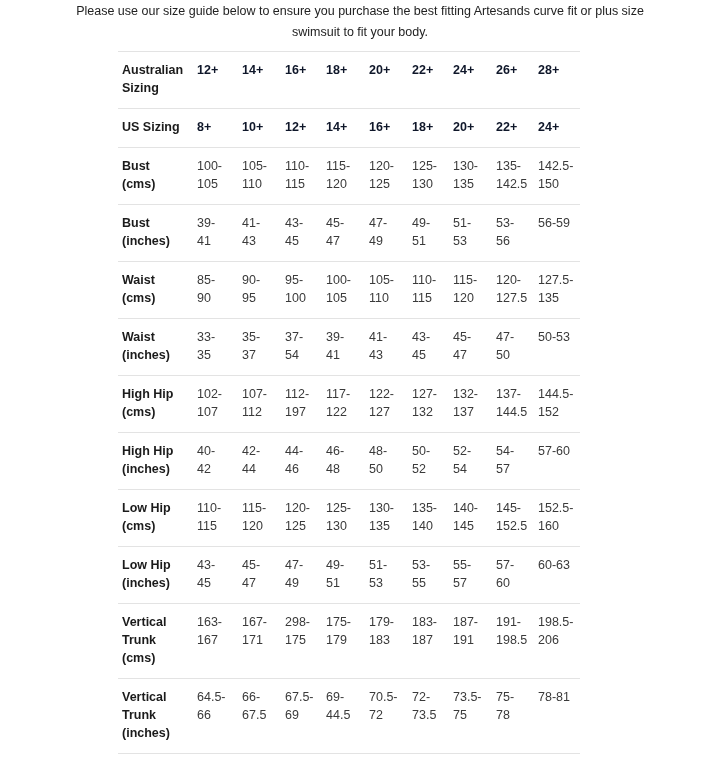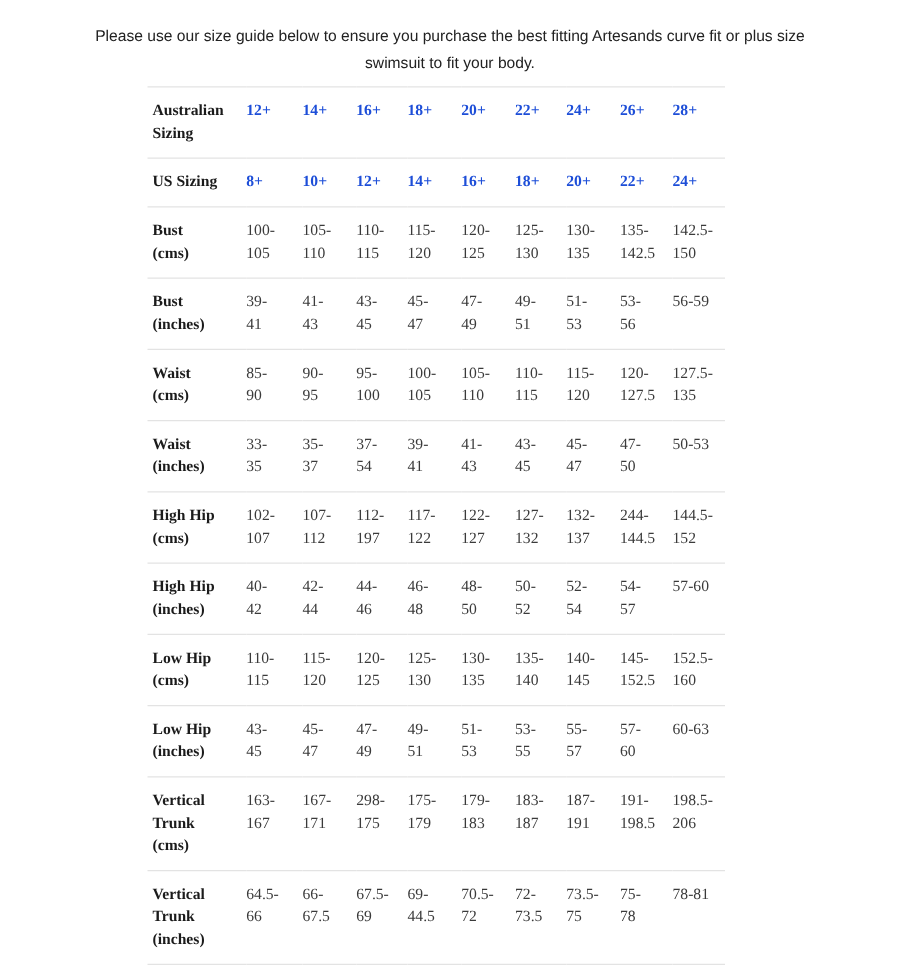--- a/index.html
+++ b/index.html
@@ -11,34 +11,33 @@
     font-family: "Liberation Sans", "DejaVu Sans", sans-serif;
     color: #1b1b1b;
   }
   .page {
     width: 720px;
     height: 773px;
     overflow: hidden;
     background: #ffffff;
   }
   .intro {
-    margin: 19px auto 0 auto;
+    margin: 1px auto 0 auto;
     text-align: center;
     font-size: 12.5px;
     line-height: 21px;
     color: #222222;
     white-space: pre-line;
     width: 640px;
   }
   table.size-table {
     border-collapse: collapse;
     table-layout: fixed;
     width: 462px;
     margin: 8px 0 0 118px;
-    font-family: Liberation Serif, serif;
   }
   .size-table th,
   .size-table td {
     vertical-align: top;
     text-align: left;
     white-space: pre-line;
     font-size: 12.5px;
     line-height: 18px;
     padding: 9px 1px 11px 0;
     border-top: 1px solid #e3e3e3;
@@ -51,21 +50,21 @@
     font-weight: bold;
     color: #1b1b1b;
     padding-left: 4px;
   }
   .size-table td {
     font-weight: normal;
     color: #3a3a3a;
   }
   .size-table tr.header-row td {
     font-weight: bold;
-    color: #1d4ed8;
+    color: #0f172a;
   }
 </style>
 </head>
 <body>
 
 <div class="page">
 
   <p class="intro">Please use our size guide below to ensure you purchase the best fitting Artesands curve fit or plus size
 swimsuit to fit your body.</p>
 
@@ -211,21 +210,21 @@
         <td>112-
 197</td>
         <td>117-
 122</td>
         <td>122-
 127</td>
         <td>127-
 132</td>
         <td>132-
 137</td>
-        <td>244-
+        <td>137-
 144.5</td>
         <td>144.5-
 152</td>
       </tr>
 
       <tr>
         <th>High Hip
 (inches)</th>
         <td>40-
 42</td>

